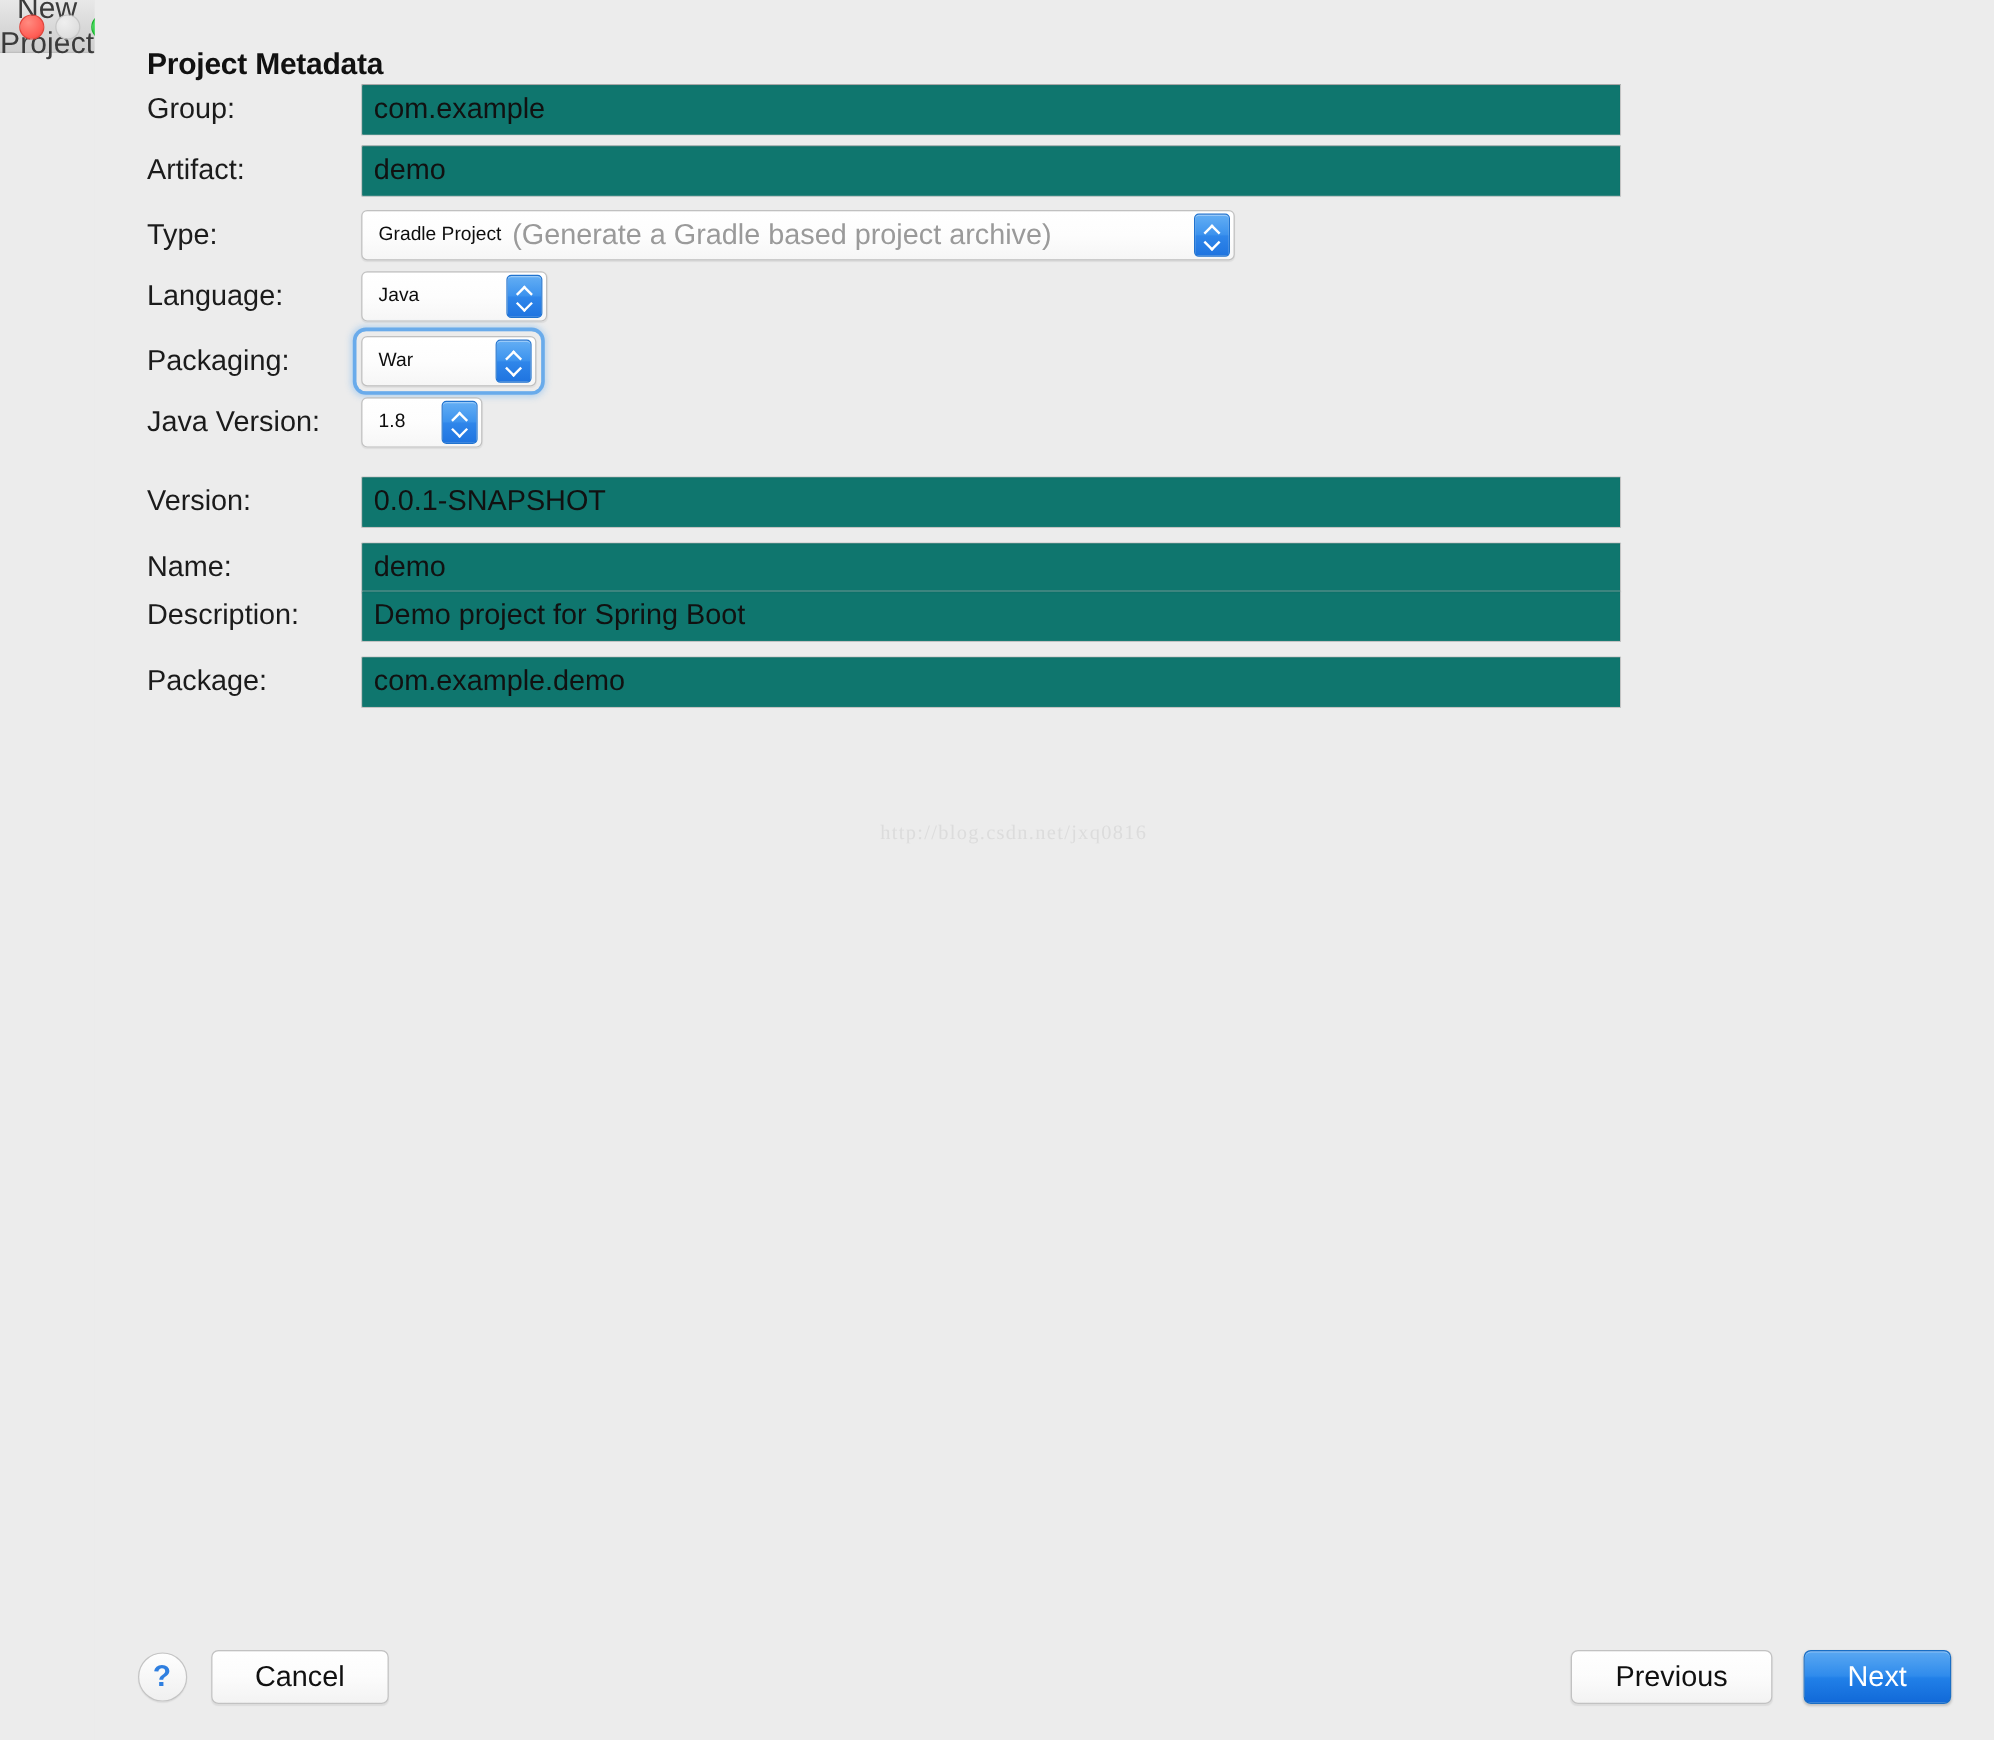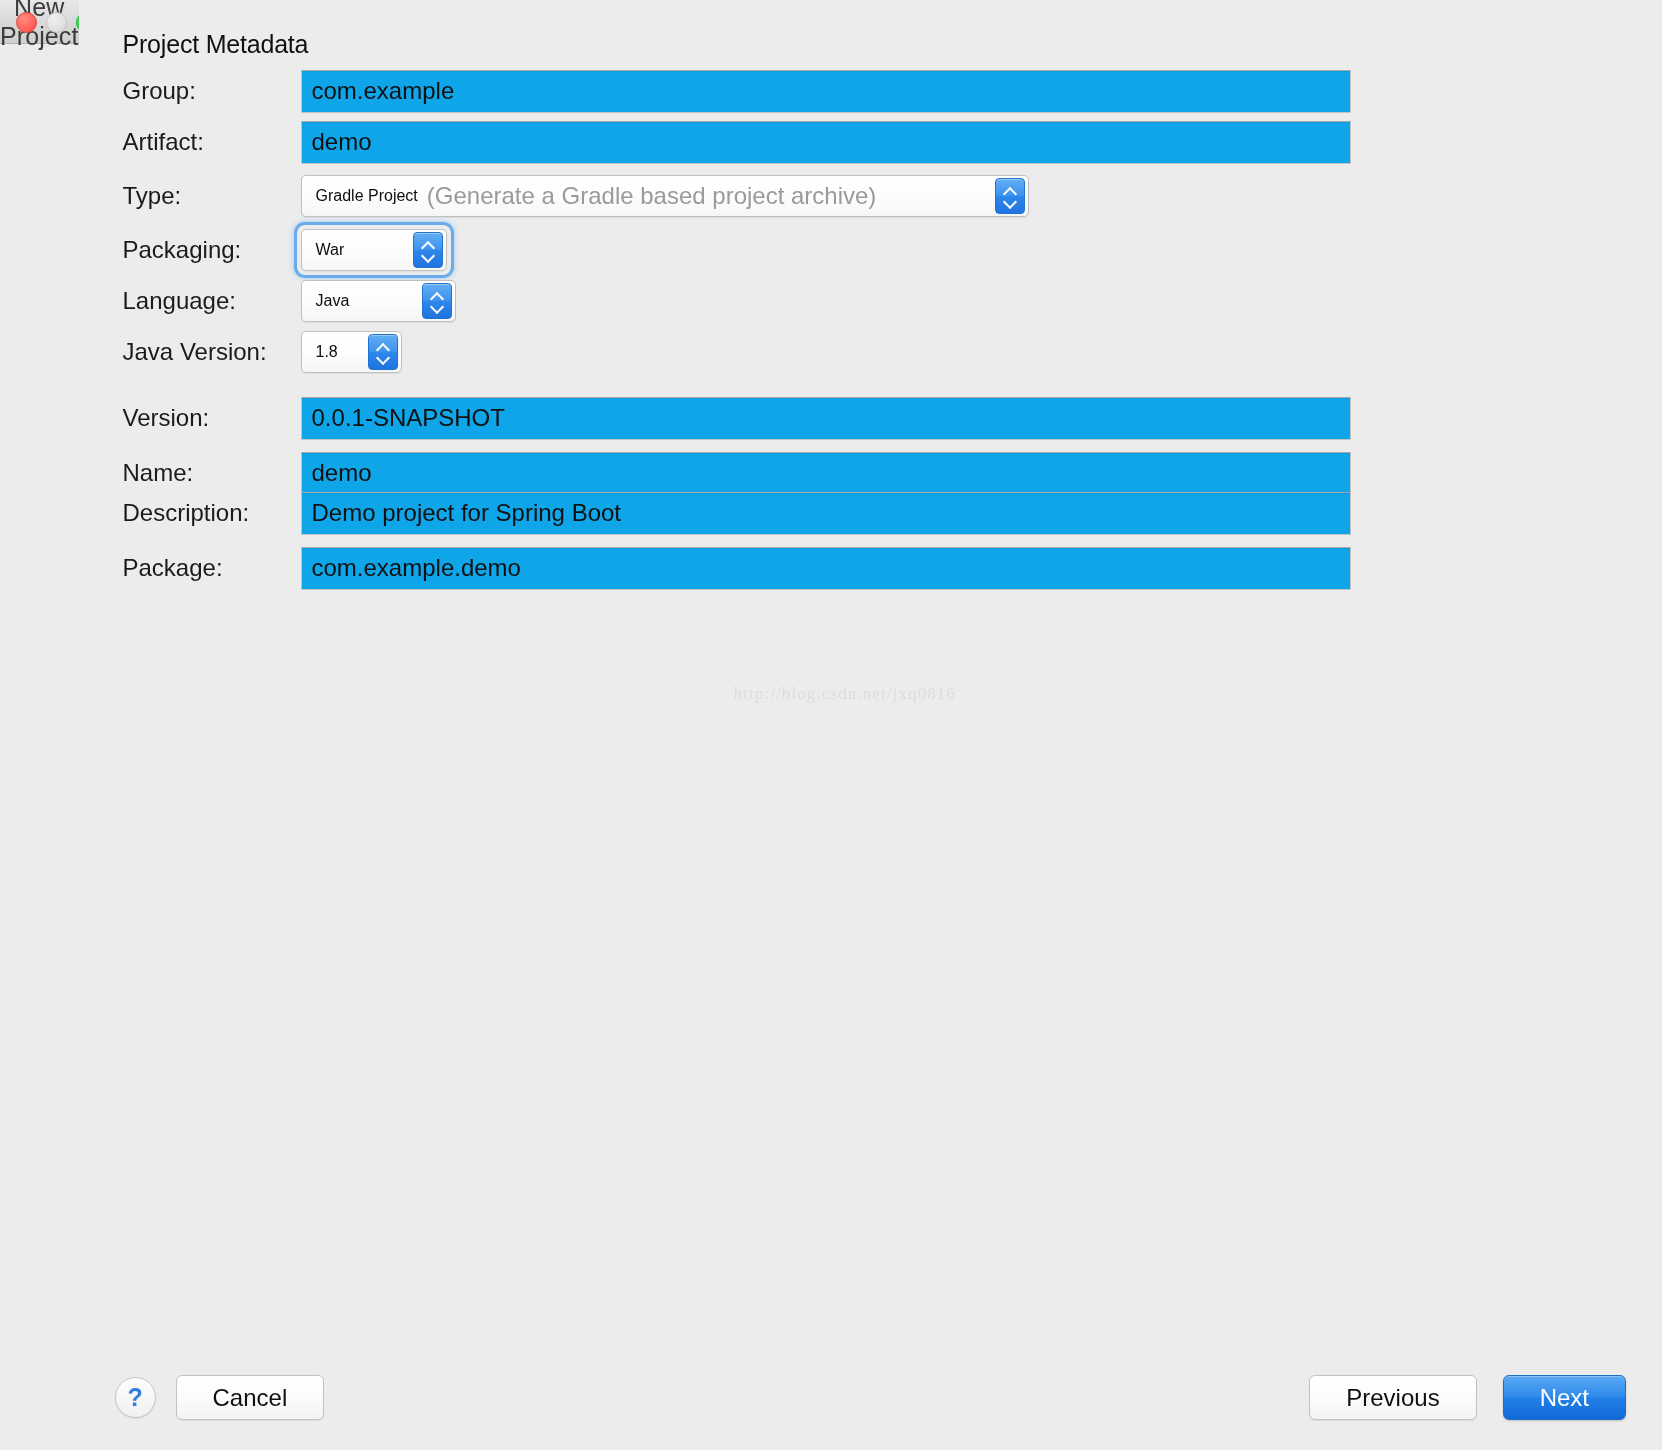--- a/index.html
+++ b/index.html
@@ -76,23 +76,23 @@
   
   .content {
     position: relative;
     flex: 1 1 auto;
     background: #ececec;
   }
 
   .section-heading {
     position: absolute;
     left: 44px;
-    top: 30px;
+    top: 40px;
     font-size: 25px;
-    font-weight: normal;
+    font-weight: bold;
     color: #111;
     letter-spacing: -0.2px;
   }
 
   .form {
     position: absolute;
     left: 0;
     top: 72px;
     width: 100%;
   }
@@ -117,21 +117,21 @@
 
   .field-control {
     position: absolute;
     left: 222px;
   }
 
   
   .text-input {
     width: 1050px;
     height: 43px;
-    background: #0ea5e9;
+    background: #0f766e;
     border: 1px solid #c3c3c3;
     border-top-color: #a8a8a8;
     border-radius: 1px;
     font-family: "Liberation Sans", sans-serif;
     font-size: 24px;
     color: #111;
     padding: 15px 10px;
     outline: none;
     box-shadow: inset 0 1px 1px rgba(0,0,0,0.05);
   }
@@ -331,51 +331,51 @@
             <span class="popup-hint">(Generate a Gradle based project archive)</span>
             <span class="spacer"></span>
             <span class="stepper">
               <span class="chev up"></span>
               <span class="chev down"></span>
             </span>
           </span>
         </span>
       </div>
 
+      <div class="row gap-small">
+        <span class="field-label">Language:</span>
+        <span class="field-control">
+          <span class="popup lang-popup">
+            <span class="popup-text">Java</span>
+            <span class="spacer"></span>
+            <span class="stepper">
+              <span class="chev up"></span>
+              <span class="chev down"></span>
+            </span>
+          </span>
+        </span>
+      </div>
+
       <div class="row gap-top">
         <span class="field-label">Packaging:</span>
         <span class="field-control" style="left:218px;">
           <span class="focus-ring">
             <span class="popup packaging-popup">
               <span class="popup-text">War</span>
               <span class="spacer"></span>
               <span class="stepper">
                 <span class="chev up"></span>
                 <span class="chev down"></span>
               </span>
             </span>
           </span>
         </span>
       </div>
 
       <div class="row gap-small">
-        <span class="field-label">Language:</span>
-        <span class="field-control">
-          <span class="popup lang-popup">
-            <span class="popup-text">Java</span>
-            <span class="spacer"></span>
-            <span class="stepper">
-              <span class="chev up"></span>
-              <span class="chev down"></span>
-            </span>
-          </span>
-        </span>
-      </div>
-
-      <div class="row gap-small">
         <span class="field-label">Java Version:</span>
         <span class="field-control">
           <span class="popup javaver-popup">
             <span class="popup-text">1.8</span>
             <span class="spacer"></span>
             <span class="stepper">
               <span class="chev up"></span>
               <span class="chev down"></span>
             </span>
           </span>

